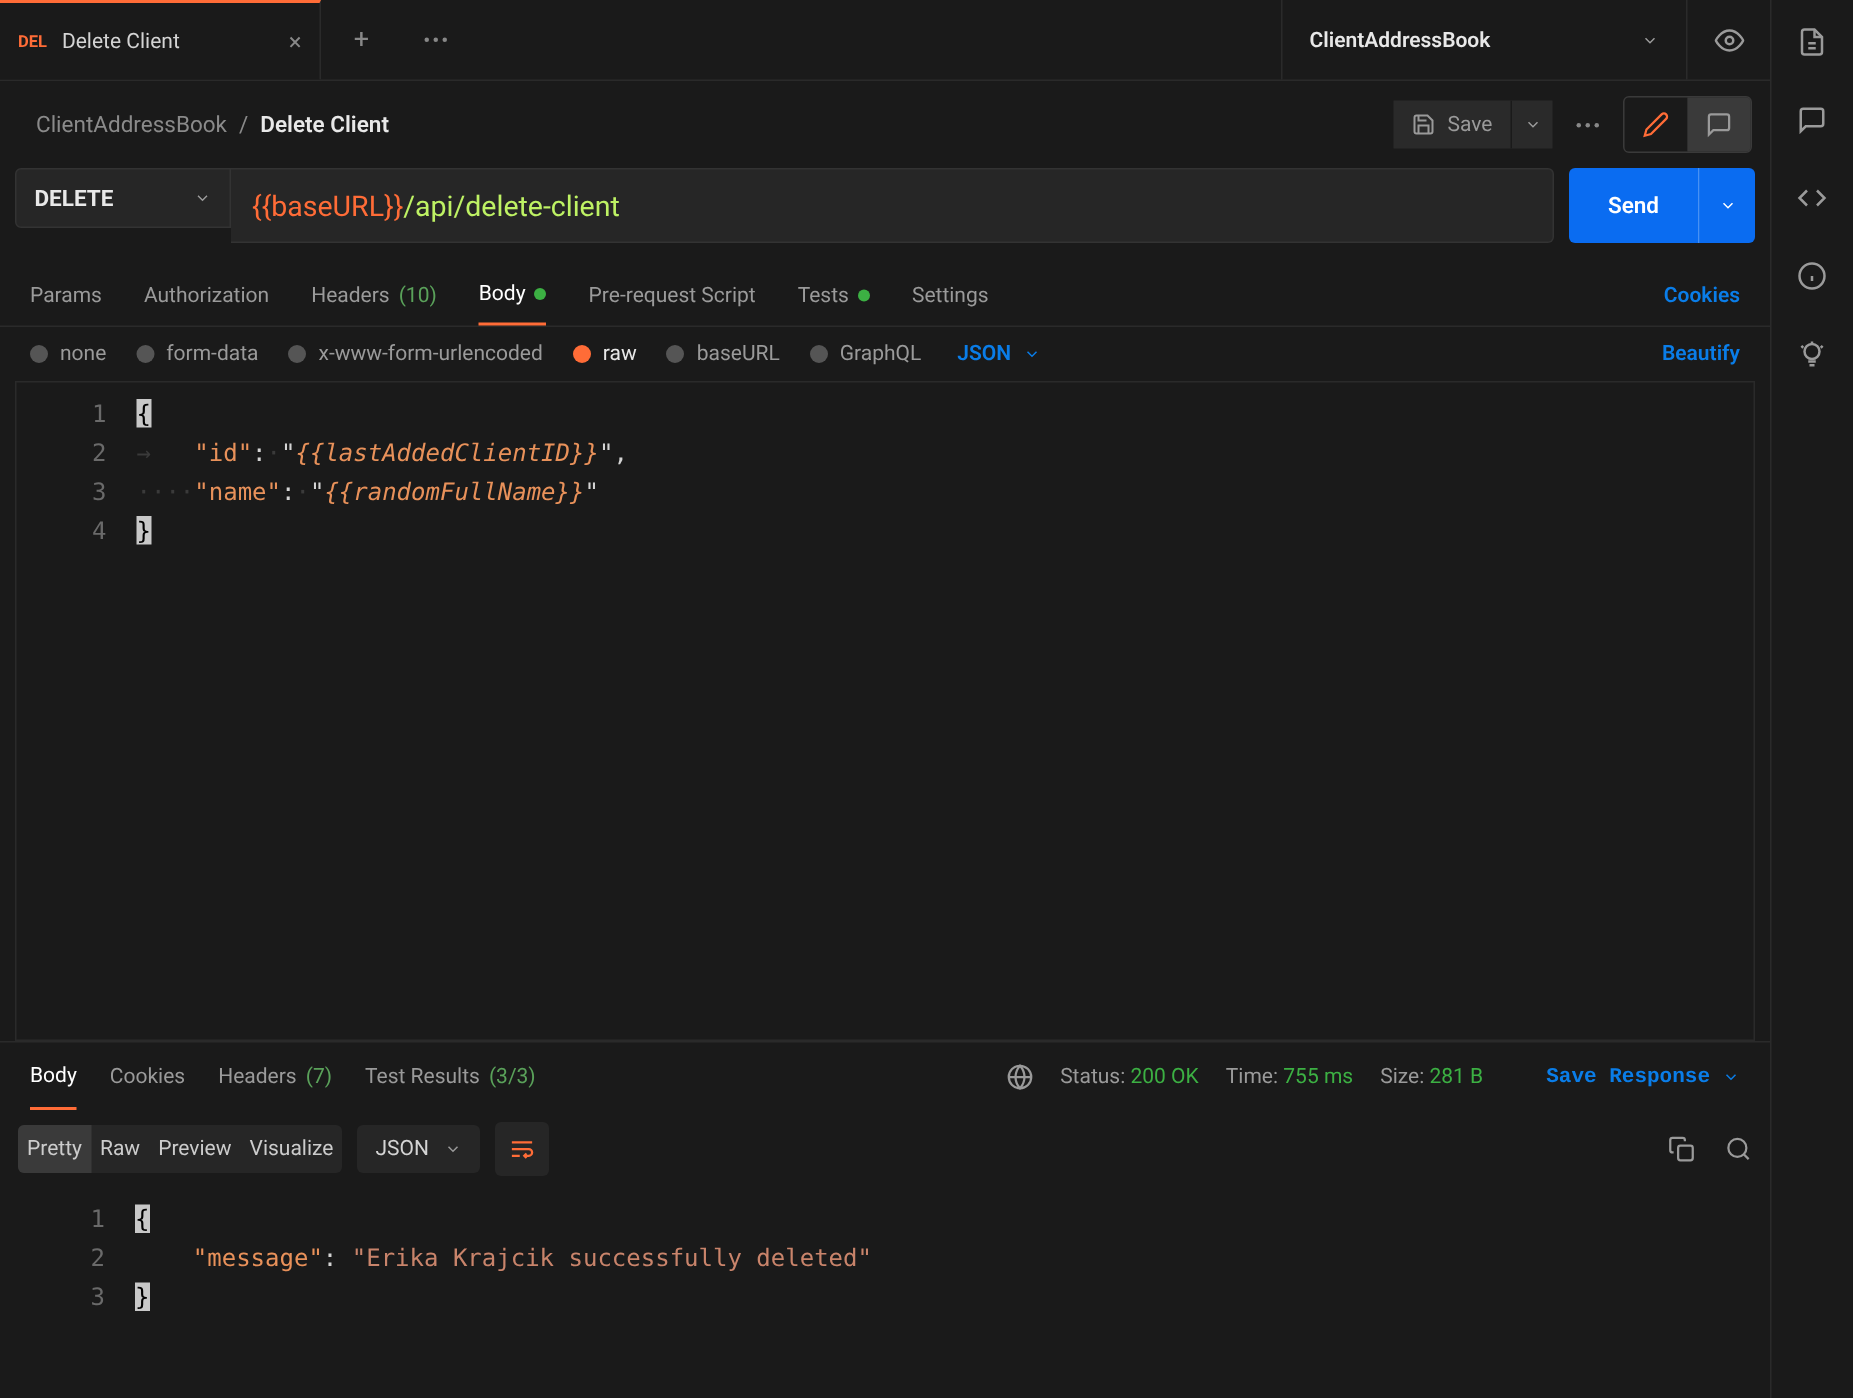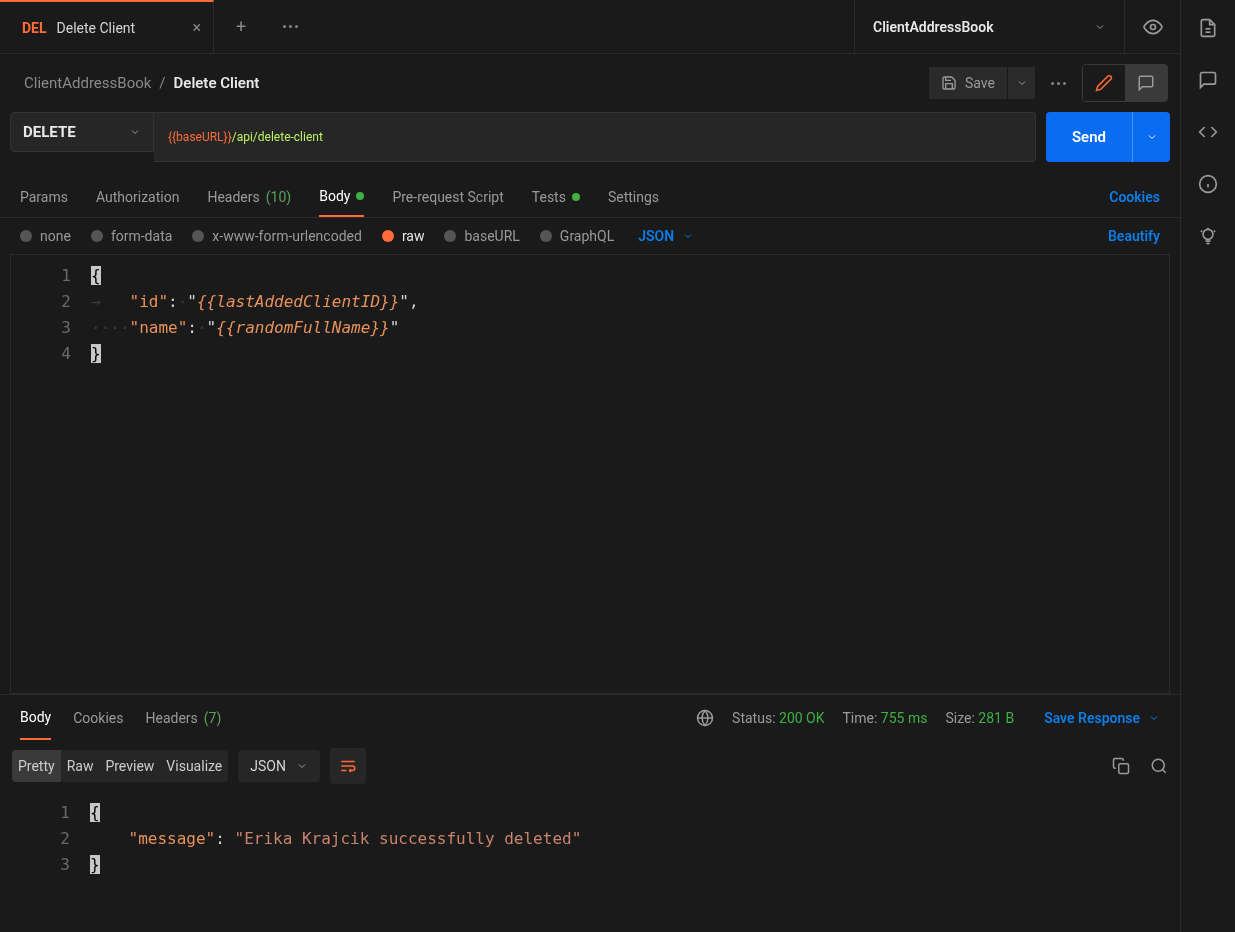--- a/index.html
+++ b/index.html
@@ -11,21 +11,21 @@
   overflow:hidden;
   display:flex;
 }
 .main { flex:1; display:flex; flex-direction:column; min-width:0; }
 .right-rail { width:55px; background:#1a1a1a; border-left:1px solid #2a2a2a; display:flex; flex-direction:column; align-items:center; padding-top:18px; gap:32px; }
 .right-rail .ricon { width:20px; height:20px; cursor:pointer; display:flex; align-items:center; justify-content:center; color:#9a9a9a; }
 
 
 .topbar { height:54px; display:flex; border-bottom:1px solid #2a2a2a; }
 .tab { width:214px; border-top:2px solid #ff6c37; border-right:1px solid #2a2a2a; display:flex; align-items:center; padding:0 12px; gap:10px; background:#1a1a1a; }
-.tab .badge { color:#ff6c37; font-size:14px; font-weight:700;margin-left:10px; }
+.tab .badge { color:#ff6c37; font-size:11px; font-weight:700; }
 .tab .title { flex:1; color:#d4d4d4; }
 .tab .close-x { color:#888; font-size:16px; cursor:pointer; }
 .tab-plus { width:54px; display:flex; align-items:center; justify-content:center; color:#888; font-size:18px; cursor:pointer; }
 .tab-overflow { width:44px; display:flex; align-items:center; justify-content:center; }
 .dots { display:flex; gap:3px; }
 .dots span { width:3px; height:3px; border-radius:50%; background:#888; }
 .env-spacer { flex:1; }
 .env-picker { width:270px; border-left:1px solid #2a2a2a; display:flex; align-items:center; padding:0 18px; cursor:pointer; }
 .env-picker .env-name { flex:1; font-weight:600; color:#e8e8e8; }
 .env-picker .chev { color:#888; }
@@ -45,21 +45,21 @@
 .mode-btn { width:42px; height:36px; display:flex; align-items:center; justify-content:center; cursor:pointer; }
 .mode-btn.active { background:#1a1a1a; }
 .mode-btn.edit svg { stroke:#ff6c37; }
 .mode-btn.comment { background:#3a3a3a; }
 
 
 .urlrow { display:flex; gap:10px; padding:0 10px 14px 10px; }
 .method-sel { width:144px; height:40px; background:#262626; border:1px solid #333; border-radius:4px 0 0 4px; display:flex; align-items:center; padding:0 12px; cursor:pointer; }
 .method-sel .m-label { flex:1; font-weight:700; color:#e8e8e8; font-size:15px; }
 .method-sel .chev { color:#888; }
-.url-in { flex:1; height:50px; background:#262626; border:1px solid #333; border-left:none; border-radius:0 4px 4px 0; display:flex; align-items:center; padding:0 14px; font-size:12px; margin-left:-10px; }
+.url-in { flex:1; height:50px; background:#262626; border:1px solid #333; border-left:none; border-radius:0 4px 4px 0; display:flex; align-items:center; padding:0 14px; font-size:19px; margin-left:-10px; }
 .url-in .var { color:#ff6c37; }
 .url-in .path { color:#bef264; }
 .send-group { display:flex; }
 .send-btn { height:50px; padding:0 26px; background:#0a6cf1; color:#fff; font-weight:600; border-radius:4px 0 0 4px; display:flex; align-items:center; cursor:pointer; font-size:15px; }
 .send-drop { width:38px; height:50px; background:#0a6cf1; border-left:1px solid rgba(255,255,255,.25); border-radius:0 4px 4px 0; display:flex; align-items:center; justify-content:center; cursor:pointer; }
 
 
 .reqtabs { display:flex; align-items:center; padding:0 20px; border-bottom:1px solid #2a2a2a; height:42px; gap:28px; }
 .rtab { color:#9a9a9a; cursor:pointer; display:flex; align-items:center; gap:6px; height:100%; }
 .rtab.active { color:#fff; border-bottom:2px solid #ff6c37; }
@@ -89,21 +89,21 @@
 .code .s { color:#c9846b; }
 .code .ws { color:#3a3a3a; }
 
 
 .resphdr { height:46px; display:flex; align-items:center; padding:0 20px; gap:22px; border-top:1px solid #2a2a2a; }
 .resptab { color:#9a9a9a; cursor:pointer; display:flex; align-items:center; gap:6px; height:100%; }
 .resptab.active { color:#fff; border-bottom:2px solid #ff6c37; }
 .respmeta { margin-left:auto; display:flex; align-items:center; gap:18px; color:#9a9a9a; font-size:14px; }
 .respmeta .globe { color:#888; }
 .respmeta .val { color:#3cb043; }
-.savresp { color:#0a7de8; font-weight:600; display:flex; align-items:center; gap:8px; cursor:pointer; margin-left:12px; }
+.savresp { color:#0a7de8; font-weight:600; display:flex; align-items:center; gap:8px; cursor:pointer; margin-left:24px;font-family:Liberation Mono, monospace; }
 
 
 .resptools { display:flex; align-items:center; padding:8px 12px; gap:10px; }
 .seg { display:flex; background:#262626; border-radius:4px; overflow:hidden; }
 .seg .sbtn { padding:8px 6px; color:#ccc; cursor:pointer; }
 .seg .sbtn.on { background:#3a3a3a; }
 .seg2 { display:flex; align-items:center; background:#262626; border-radius:4px; padding:8px 12px; gap:10px; cursor:pointer; }
 .wrapbtn { width:36px; height:36px; background:#262626; border-radius:4px; display:flex; align-items:center; justify-content:center; cursor:pointer; }
 .resptools .tail { margin-left:auto; display:flex; gap:20px; }
 .copyi,.searchi { cursor:pointer; color:#9a9a9a; }
@@ -282,20 +282,24 @@
     </div>
   </div>
 
   <div class="resphdr">
     <div class="resptab active">Body</div>
     <div class="resptab">Cookies</div>
     <div class="resptab">
       <span>Headers</span>
       <span class="cnt">(7)</span>
     </div>
+    <div class="resptab">
+      <span>Test Results</span>
+      <span class="cnt">(3/3)</span>
+    </div>
     <div class="respmeta">
       <span class="globe">
         <svg width="18" height="18" viewBox="0 0 24 24" fill="none" stroke="#9a9a9a" stroke-width="2">
             <circle cx="12" cy="12" r="10"></circle>
             <line x1="2" y1="12" x2="22" y2="12"></line>
             <path d="M12 2a15.3 15.3 0 0 1 4 10 15.3 15.3 0 0 1-4 10 15.3 15.3 0 0 1-4-10 15.3 15.3 0 0 1 4-10z"></path>
           </svg>
       </span>
       <span><span>Status:</span> <span class="val">200 OK</span></span>
       <span><span>Time:</span> <span class="val">755 ms</span></span>

